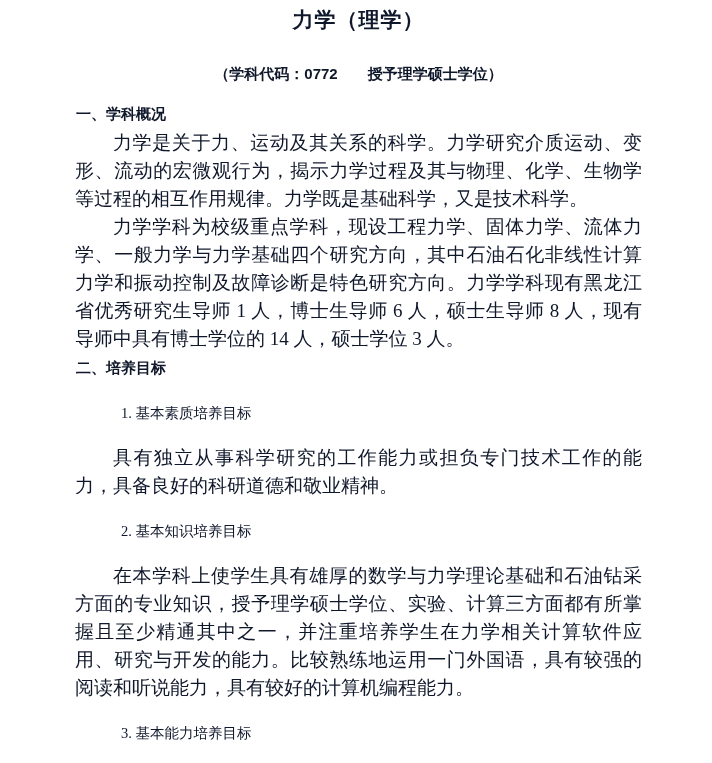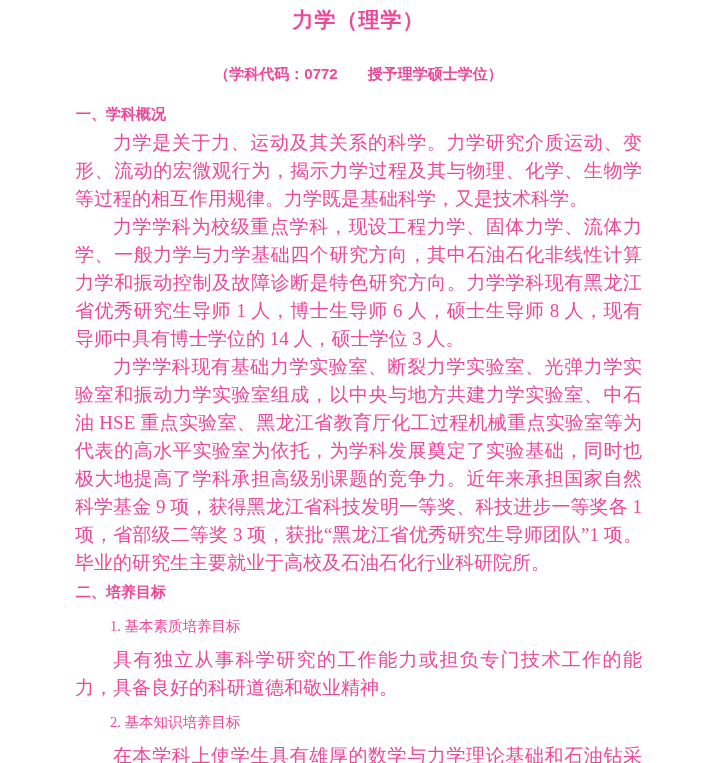--- a/index.html
+++ b/index.html
@@ -11,21 +11,21 @@
     width: 712px;
     height: 763px;
     overflow: hidden;
   }
   .page {
     box-sizing: border-box;
     width: 712px;
     height: 763px;
     padding: 4px 70px 0 75px;
     background: #ffffff;
-    color: #ec4899;
+    color: #0f172a;
   }
   .doc-title {
     font-family: "Liberation Sans", sans-serif;
     font-weight: 700;
     font-size: 21px;
     line-height: 32px;
     letter-spacing: 1px;
     text-align: center;
     margin: 0 0 24px 0;
   }
@@ -50,40 +50,39 @@
     font-size: 19px;
     line-height: 28px;
     margin: 0;
     text-align: justify;
     text-indent: 2em;
   }
   .item-label {
     font-family: "Liberation Serif", "DejaVu Serif", serif;
     font-size: 14.5px;
     line-height: 28px;
-    margin: 6px;
+    margin: 17px;
     text-indent: 2em;
   }
 </style>
 </head>
 <body>
 
 <div class="page">
 
   <h1 class="doc-title">力学（理学）</h1>
 
   <div class="doc-subtitle">（学科代码：0772　　授予理学硕士学位）</div>
 
   <h2 class="sec-heading">一、学科概况</h2>
 
   <p class="para">力学是关于力、运动及其关系的科学。力学研究介质运动、变形、流动的宏微观行为，揭示力学过程及其与物理、化学、生物学等过程的相互作用规律。力学既是基础科学，又是技术科学。</p>
 
   <p class="para">力学学科为校级重点学科，现设工程力学、固体力学、流体力学、一般力学与力学基础四个研究方向，其中石油石化非线性计算力学和振动控制及故障诊断是特色研究方向。力学学科现有黑龙江省优秀研究生导师 1 人，博士生导师 6 人，硕士生导师 8 人，现有导师中具有博士学位的 14 人，硕士学位 3 人。</p>
 
-  <p class="para">力学学科现有基础力学实验室、断裂力学实验室、光弹力学实验室和振动力学实验室组成，以中央与地方共建力学实验室、中石油 HSE 重点实验室、黑龙江省教育厅化工过程机械重点实验室等为代表的高水平实验室为依托，为学科发展奠定了实验基础，同时也极大地提高了学科承担高级别课题的竞争力。近年来承担国家自然科学基金 9 项，获得黑龙江省科技发明一等奖、科技进步一等奖各 1 项，省部级二等奖 3 项，获批“黑龙江省优秀研究生导师团队”1 项。毕业的研究生主要就业于高校及石油石化行业科研院所。</p>
 
   <h2 class="sec-heading">二、培养目标</h2>
 
   <p class="item-label">1. 基本素质培养目标</p>
 
   <p class="para">具有独立从事科学研究的工作能力或担负专门技术工作的能力，具备良好的科研道德和敬业精神。</p>
 
   <p class="item-label">2. 基本知识培养目标</p>
 
   <p class="para">在本学科上使学生具有雄厚的数学与力学理论基础和石油钻采方面的专业知识，授予理学硕士学位、实验、计算三方面都有所掌握且至少精通其中之一，并注重培养学生在力学相关计算软件应用、研究与开发的能力。比较熟练地运用一门外国语，具有较强的阅读和听说能力，具有较好的计算机编程能力。</p>

